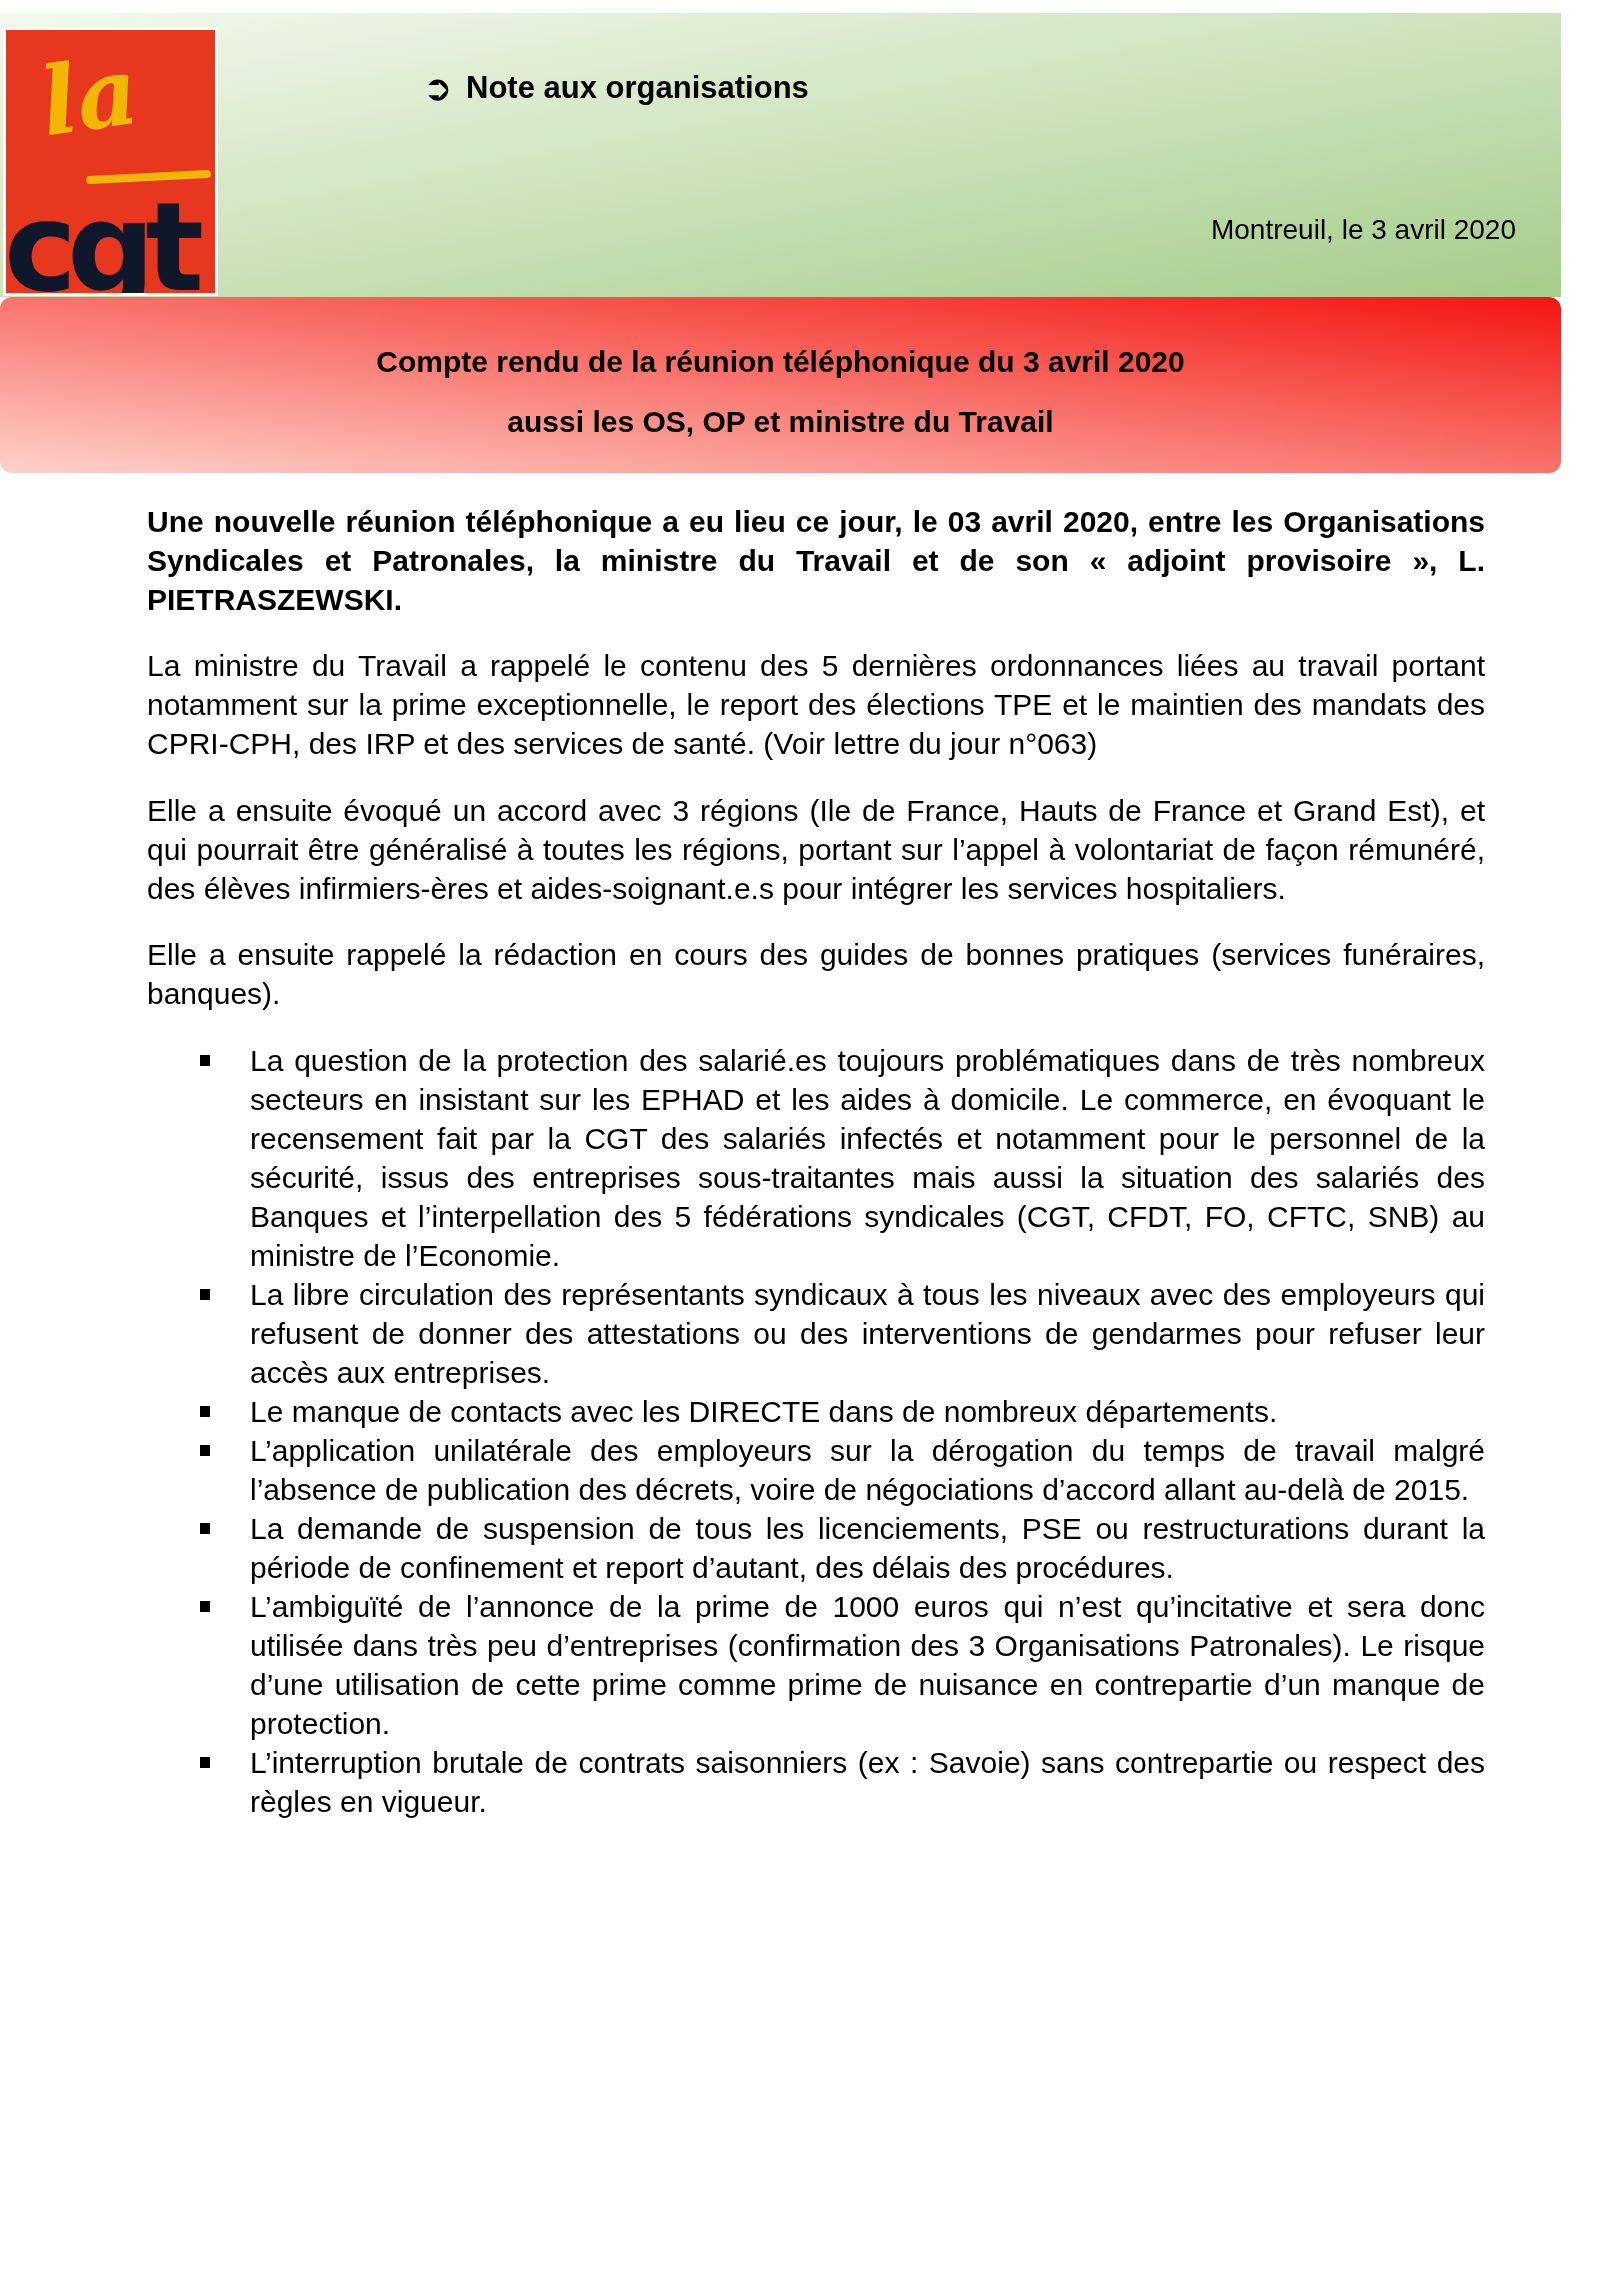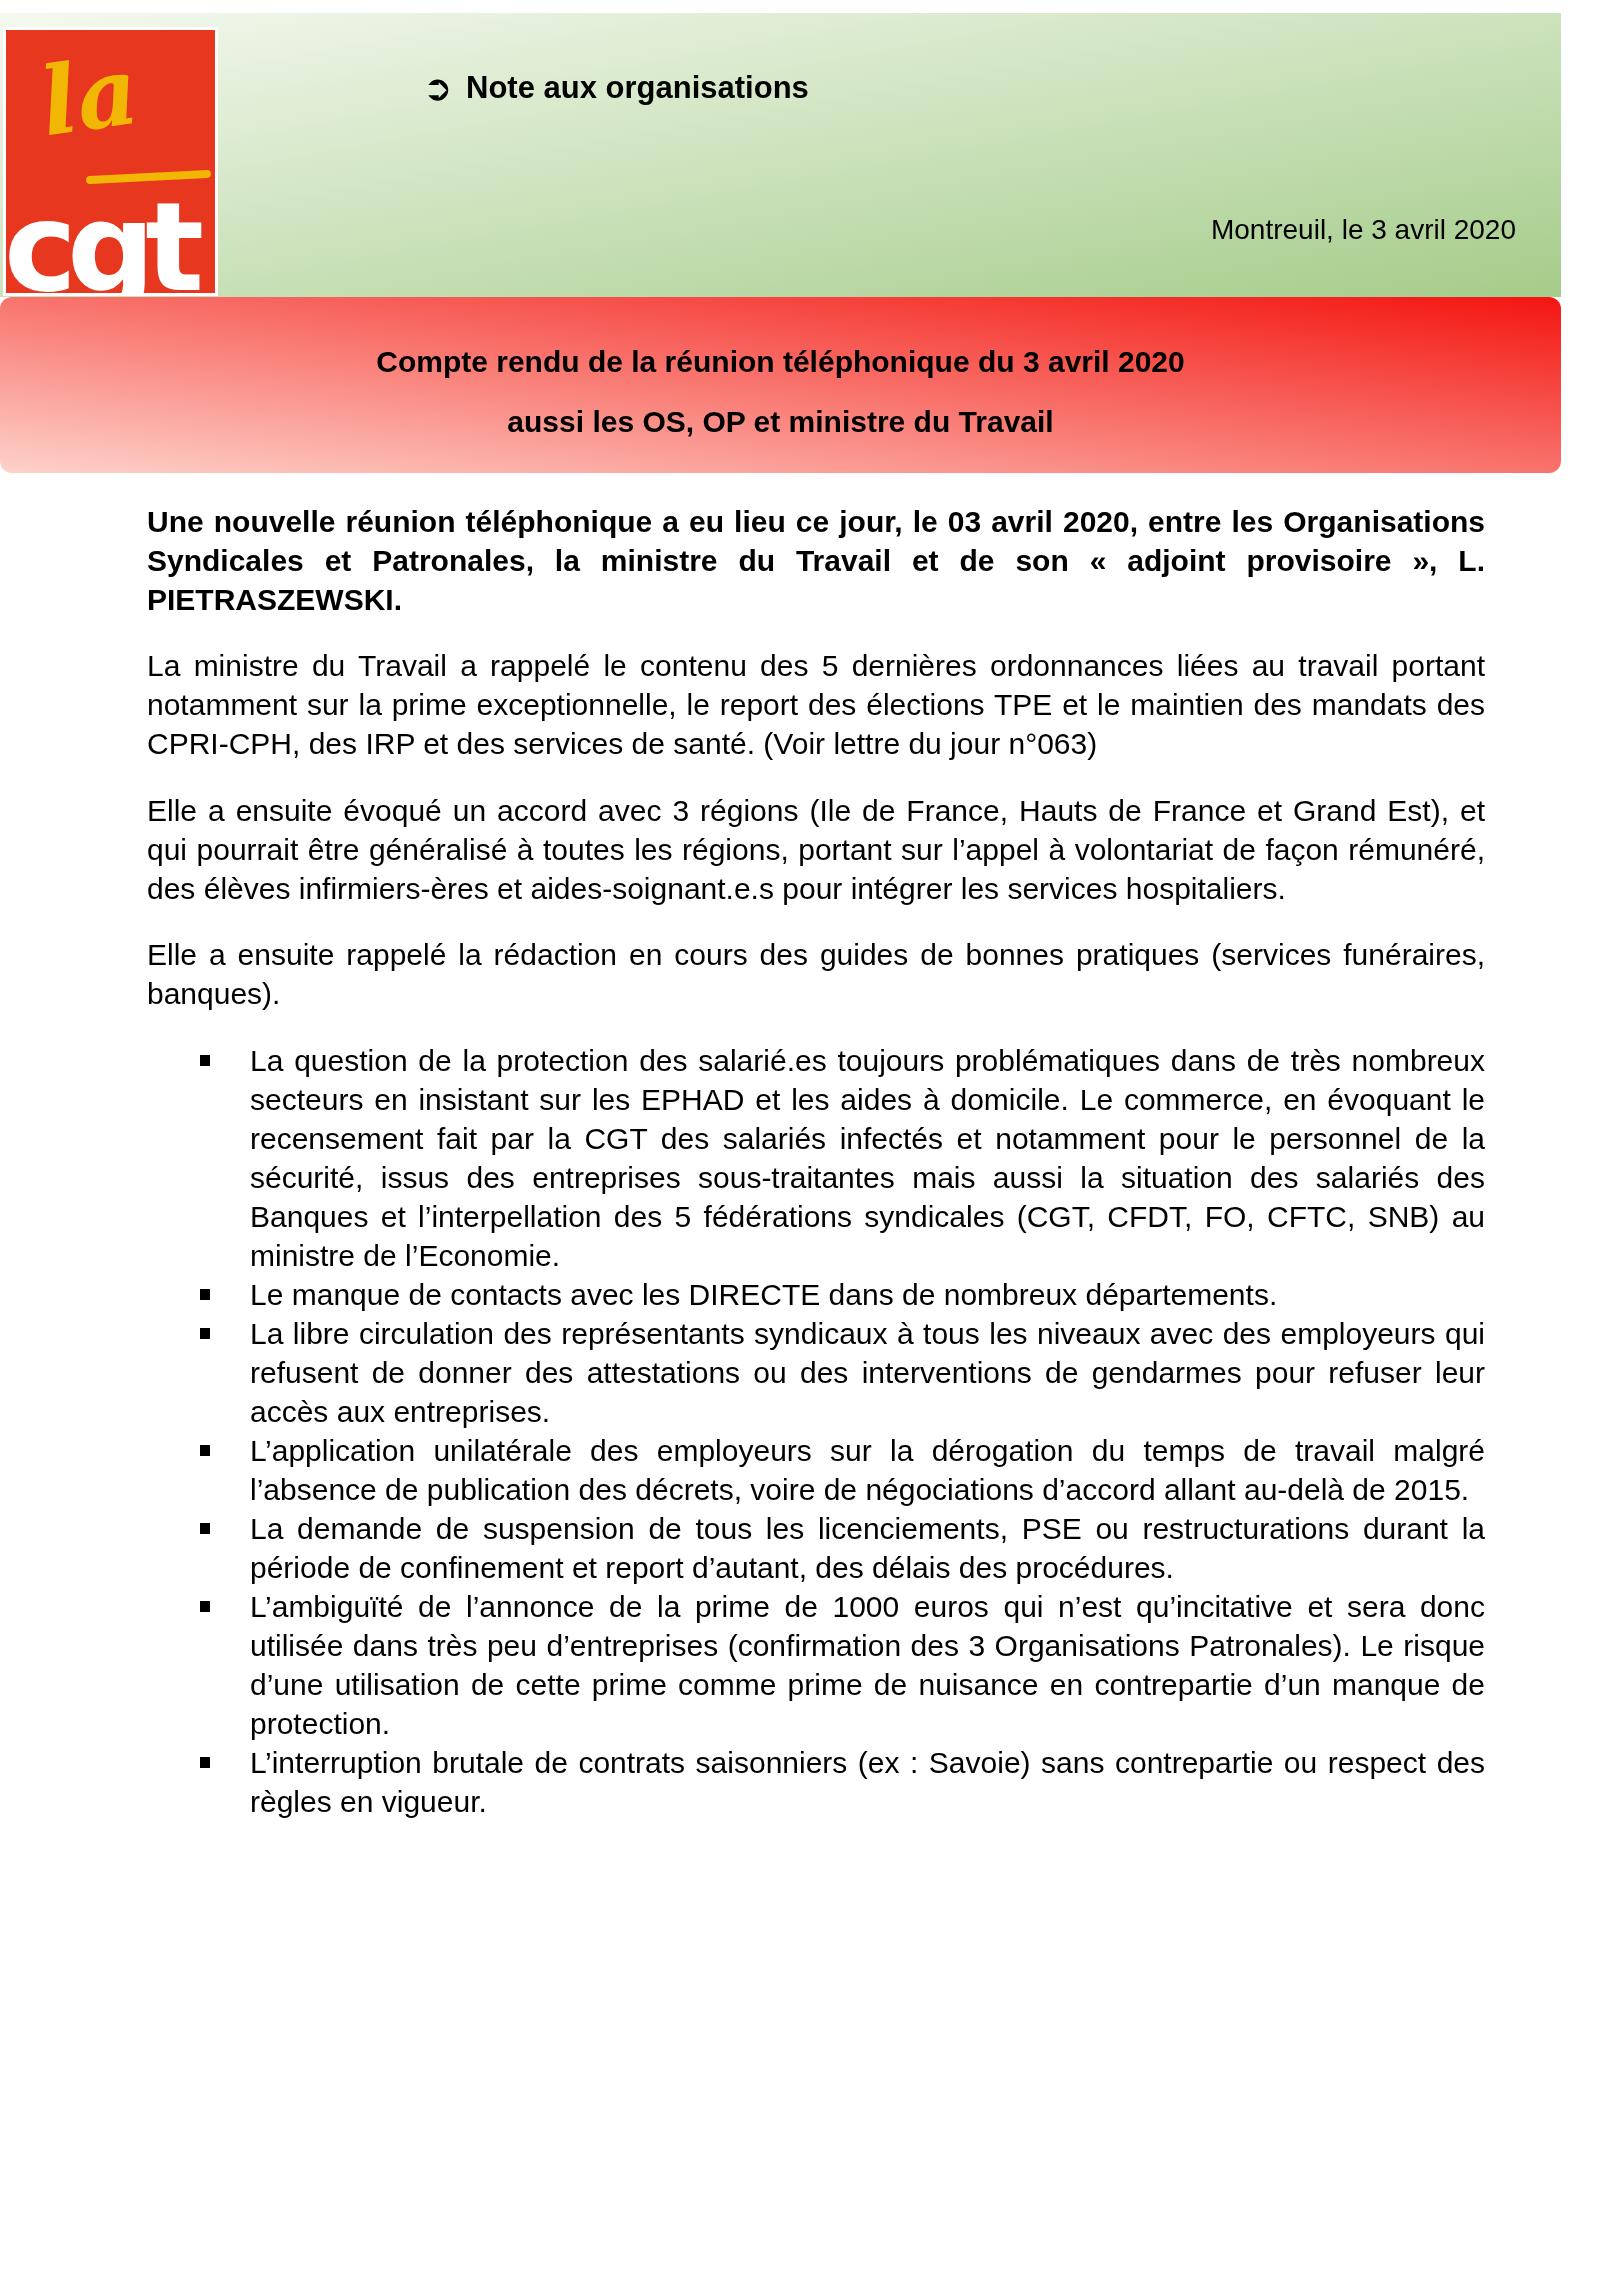--- a/index.html
+++ b/index.html
@@ -73,21 +73,21 @@
     transform: rotate(-3deg);
   }
   .logo-cgt {
     position: absolute;
     left: -2px; bottom: -15.7px;
     font-family: "DejaVu Sans", sans-serif;
     font-weight: bold;
     font-size: 123px;
     letter-spacing: -9.8px;
     line-height: 1;
-    color: #ffffff;
+    color: #0f172a;
   }
 
   
   .red-banner {
     position: absolute;
     left: 0; top: 297px;
     width: 1561px; height: 176px;
     box-sizing: border-box;
     padding-top: 13.7px;
     background: linear-gradient(to top right,
@@ -160,22 +160,22 @@
     <div class="banner-line">aussi les OS, OP et ministre du Travail</div>
   </div>
 
   <div class="content">
     <p class="bold">Une nouvelle réunion téléphonique a eu lieu ce jour, le 03 avril 2020, entre les Organisations Syndicales et Patronales, la ministre du Travail et de son « adjoint provisoire », L. PIETRASZEWSKI.</p>
     <p>La ministre du Travail a rappelé le contenu des 5 dernières ordonnances liées au travail portant notamment sur la prime exceptionnelle, le report des élections TPE et le maintien des mandats des CPRI-CPH, des IRP et des services de santé. (Voir lettre du jour n°063)</p>
     <p>Elle a ensuite évoqué un accord avec 3 régions (Ile de France, Hauts de France et Grand Est), et qui pourrait être généralisé à toutes les régions, portant sur l’appel à volontariat de façon rémunéré, des élèves infirmiers-ères et aides-soignant.e.s pour intégrer les services hospitaliers.</p>
     <p>Elle a ensuite rappelé la rédaction en cours des guides de bonnes pratiques (services funéraires, banques).</p>
     <ul class="points">
       <li>La question de la protection des salarié.es toujours problématiques dans de très nombreux secteurs en insistant sur les EPHAD et les aides à domicile. Le commerce, en évoquant le recensement fait par la CGT des salariés infectés et notamment pour le personnel de la sécurité, issus des entreprises sous-traitantes mais aussi la situation des salariés des Banques et l’interpellation des 5 fédérations syndicales (CGT, CFDT, FO, CFTC, SNB) au ministre de l’Economie.</li>
+      <li>La libre circulation des représentants syndicaux à tous les niveaux avec des employeurs qui refusent de donner des attestations ou des interventions de gendarmes pour refuser leur accès aux entreprises.</li>
       <li>Le manque de contacts avec les DIRECTE dans de nombreux départements.</li>
-      <li>La libre circulation des représentants syndicaux à tous les niveaux avec des employeurs qui refusent de donner des attestations ou des interventions de gendarmes pour refuser leur accès aux entreprises.</li>
       <li>L’application unilatérale des employeurs sur la dérogation du temps de travail malgré l’absence de publication des décrets, voire de négociations d’accord allant au-delà de 2015.</li>
       <li>La demande de suspension de tous les licenciements, PSE ou restructurations durant la période de confinement et report d’autant, des délais des procédures.</li>
       <li>L’ambiguïté de l’annonce de la prime de 1000 euros qui n’est qu’incitative et sera donc utilisée dans très peu d’entreprises (confirmation des 3 Organisations Patronales). Le risque d’une utilisation de cette prime comme prime de nuisance en contrepartie d’un manque de protection.</li>
       <li>L’interruption brutale de contrats saisonniers (ex : Savoie) sans contrepartie ou respect des règles en vigueur.</li>
     </ul>
   </div>
 
 </div>
 
 

